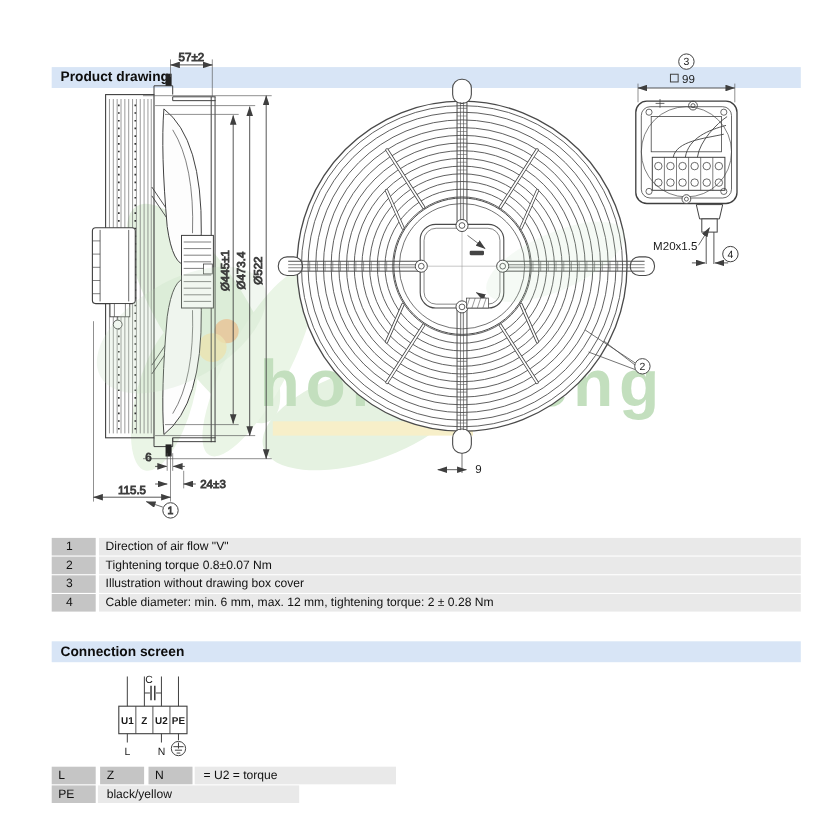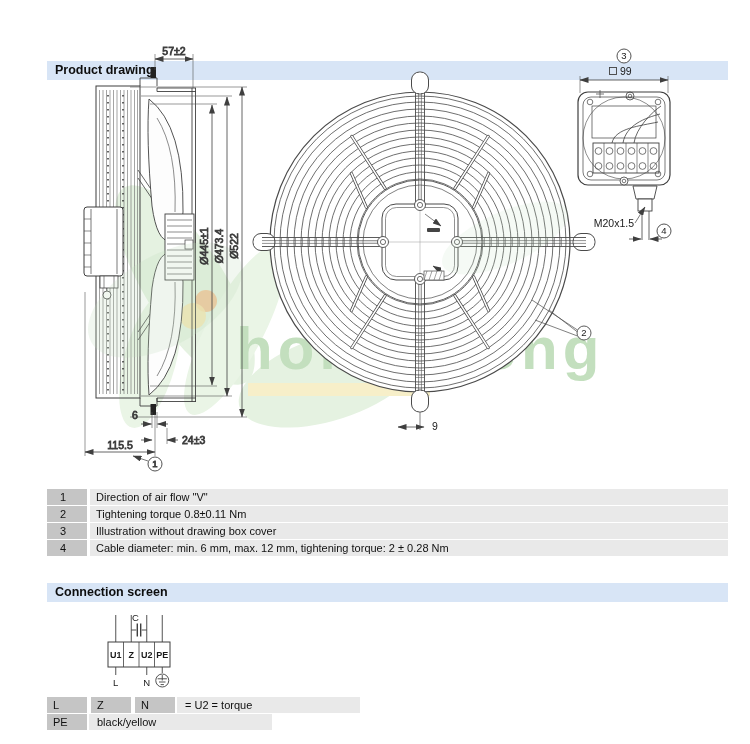--- a/index.html
+++ b/index.html
@@ -255,21 +255,21 @@
 
   <div class="notes">
     <div class="nrow">
       <div class="ncell-no">1</div>
       <div class="ngap"></div>
       <div class="ncell-tx">Direction of air flow "V"</div>
     </div>
     <div class="nrow">
       <div class="ncell-no">2</div>
       <div class="ngap"></div>
-      <div class="ncell-tx">Tightening torque 0.8±0.11 Nm</div>
+      <div class="ncell-tx">Tightening torque 0.8±0.07 Nm</div>
     </div>
     <div class="nrow">
       <div class="ncell-no">3</div>
       <div class="ngap"></div>
       <div class="ncell-tx">Illustration without drawing box cover</div>
     </div>
     <div class="nrow">
       <div class="ncell-no">4</div>
       <div class="ngap"></div>
       <div class="ncell-tx">Cable diameter: min. 6 mm, max. 12 mm, tightening torque: 2 ± 0.28 Nm</div>

